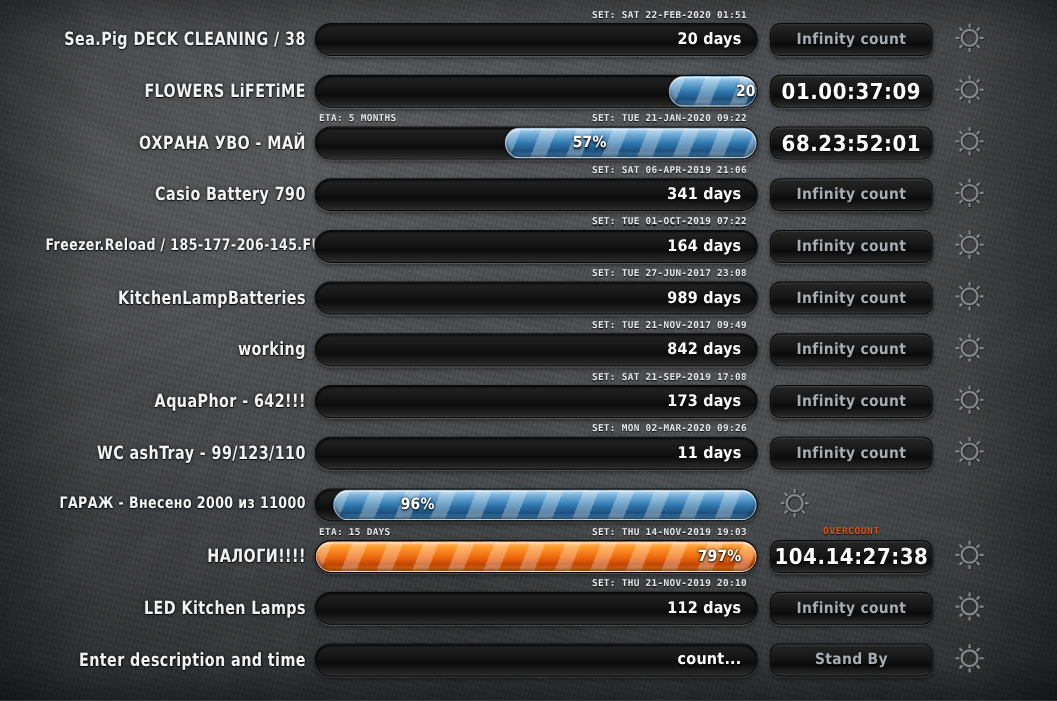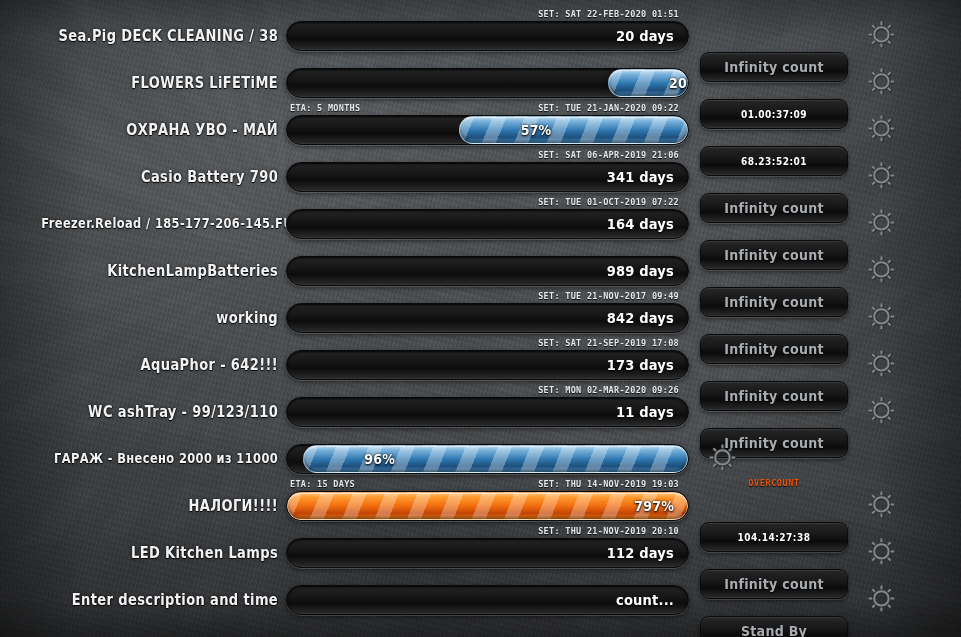--- a/index.html
+++ b/index.html
@@ -211,23 +211,22 @@
     display: flex;
     align-items: center;
     justify-content: center;
     color: #a9adb1;
     font-family: "DejaVu Sans Condensed", "Liberation Sans Narrow", "Liberation Sans", sans-serif;
     font-weight: bold;
     font-size: 14px;
     letter-spacing: .3px;
     white-space: nowrap;
     text-shadow: 0 1px 1px rgba(0,0,0,.9);
-    margin-top: 31px;
-  }
-  .statbtn.active { color: #ffffff; font-size: 10px; letter-spacing: .5px; }
+  }
+  .statbtn.active { color: #ffffff; font-size: 20px; letter-spacing: .5px; }
 
   
   .gearcell {
     width: 56px;
     height: 44px;
     display: flex;
     align-items: center;
     justify-content: center;
     padding-top: 12px;
     margin-left: 6px;
@@ -421,20 +420,24 @@
                    M25.5 7.3l-2.6 2.6M9.9 22.9l-2.6 2.6"></path>
         </g>
       </svg>
     </div>
   </div>
 
   <div class="row">
     <div class="title">KitchenLampBatteries</div>
 
     <div class="barwrap">
+      <div class="meta">
+        <span class="eta"></span>
+        <span class="set">SET:  TUE  27-JUN-2017 23:08</span>
+      </div>
       <div class="track">
 
         <div class="daysval">989 days</div>
       </div>
     </div>
 
     <div class="statwrap">
 
       <div class="statbtn">Infinity count</div>
     </div>

